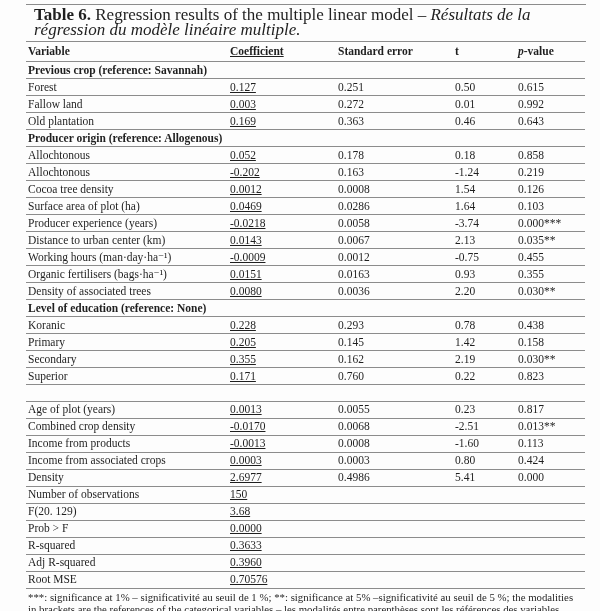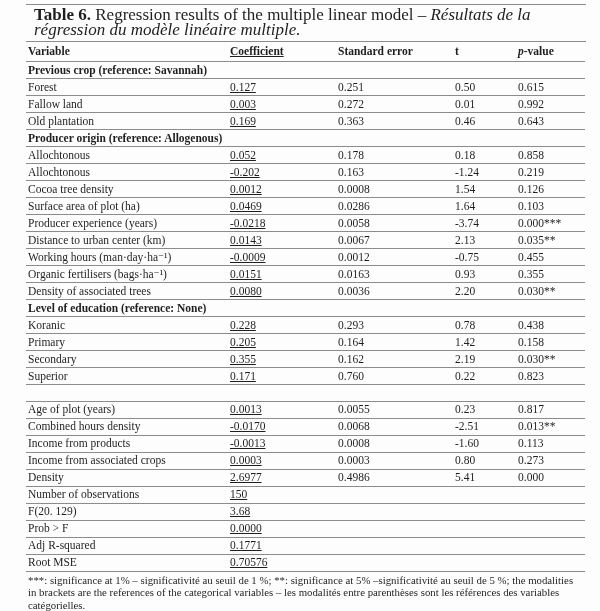--- a/index.html
+++ b/index.html
@@ -195,21 +195,21 @@
         <tr>
           <td class="c-var">Koranic</td>
           <td class="c-coef">0.228</td>
           <td class="c-se">0.293</td>
           <td class="c-t">0.78</td>
           <td class="c-p">0.438</td>
         </tr>
         <tr>
           <td class="c-var">Primary</td>
           <td class="c-coef">0.205</td>
-          <td class="c-se">0.164</td>
+          <td class="c-se">0.145</td>
           <td class="c-t">1.42</td>
           <td class="c-p">0.158</td>
         </tr>
         <tr>
           <td class="c-var">Secondary</td>
           <td class="c-coef">0.355</td>
           <td class="c-se">0.162</td>
           <td class="c-t">2.19</td>
           <td class="c-p">0.030**</td>
         </tr>
@@ -228,39 +228,39 @@
           <td class="c-p blank-cell"></td>
         </tr>
         <tr>
           <td class="c-var">Age of plot (years)</td>
           <td class="c-coef">0.0013</td>
           <td class="c-se">0.0055</td>
           <td class="c-t">0.23</td>
           <td class="c-p">0.817</td>
         </tr>
         <tr>
-          <td class="c-var">Combined hours density</td>
+          <td class="c-var">Combined crop density</td>
           <td class="c-coef">-0.0170</td>
           <td class="c-se">0.0068</td>
           <td class="c-t">-2.51</td>
           <td class="c-p">0.013**</td>
         </tr>
         <tr>
           <td class="c-var">Income from products</td>
           <td class="c-coef">-0.0013</td>
           <td class="c-se">0.0008</td>
           <td class="c-t">-1.60</td>
           <td class="c-p">0.113</td>
         </tr>
         <tr>
           <td class="c-var">Income from associated crops</td>
           <td class="c-coef">0.0003</td>
           <td class="c-se">0.0003</td>
           <td class="c-t">0.80</td>
-          <td class="c-p">0.273</td>
+          <td class="c-p">0.424</td>
         </tr>
         <tr>
           <td class="c-var">Density</td>
           <td class="c-coef">2.6977</td>
           <td class="c-se">0.4986</td>
           <td class="c-t">5.41</td>
           <td class="c-p">0.000</td>
         </tr>
         <tr>
           <td class="c-var">Number of observations</td>
@@ -277,22 +277,29 @@
           <td class="c-p"></td>
         </tr>
         <tr>
           <td class="c-var">Prob &gt; F</td>
           <td class="c-coef">0.0000</td>
           <td class="c-se"></td>
           <td class="c-t"></td>
           <td class="c-p"></td>
         </tr>
         <tr>
+          <td class="c-var">R-squared</td>
+          <td class="c-coef">0.3633</td>
+          <td class="c-se"></td>
+          <td class="c-t"></td>
+          <td class="c-p"></td>
+        </tr>
+        <tr>
           <td class="c-var">Adj R-squared</td>
-          <td class="c-coef">0.1771</td>
+          <td class="c-coef">0.3960</td>
           <td class="c-se"></td>
           <td class="c-t"></td>
           <td class="c-p"></td>
         </tr>
         <tr>
           <td class="c-var">Root MSE</td>
           <td class="c-coef">0.70576</td>
           <td class="c-se"></td>
           <td class="c-t"></td>
           <td class="c-p"></td>

